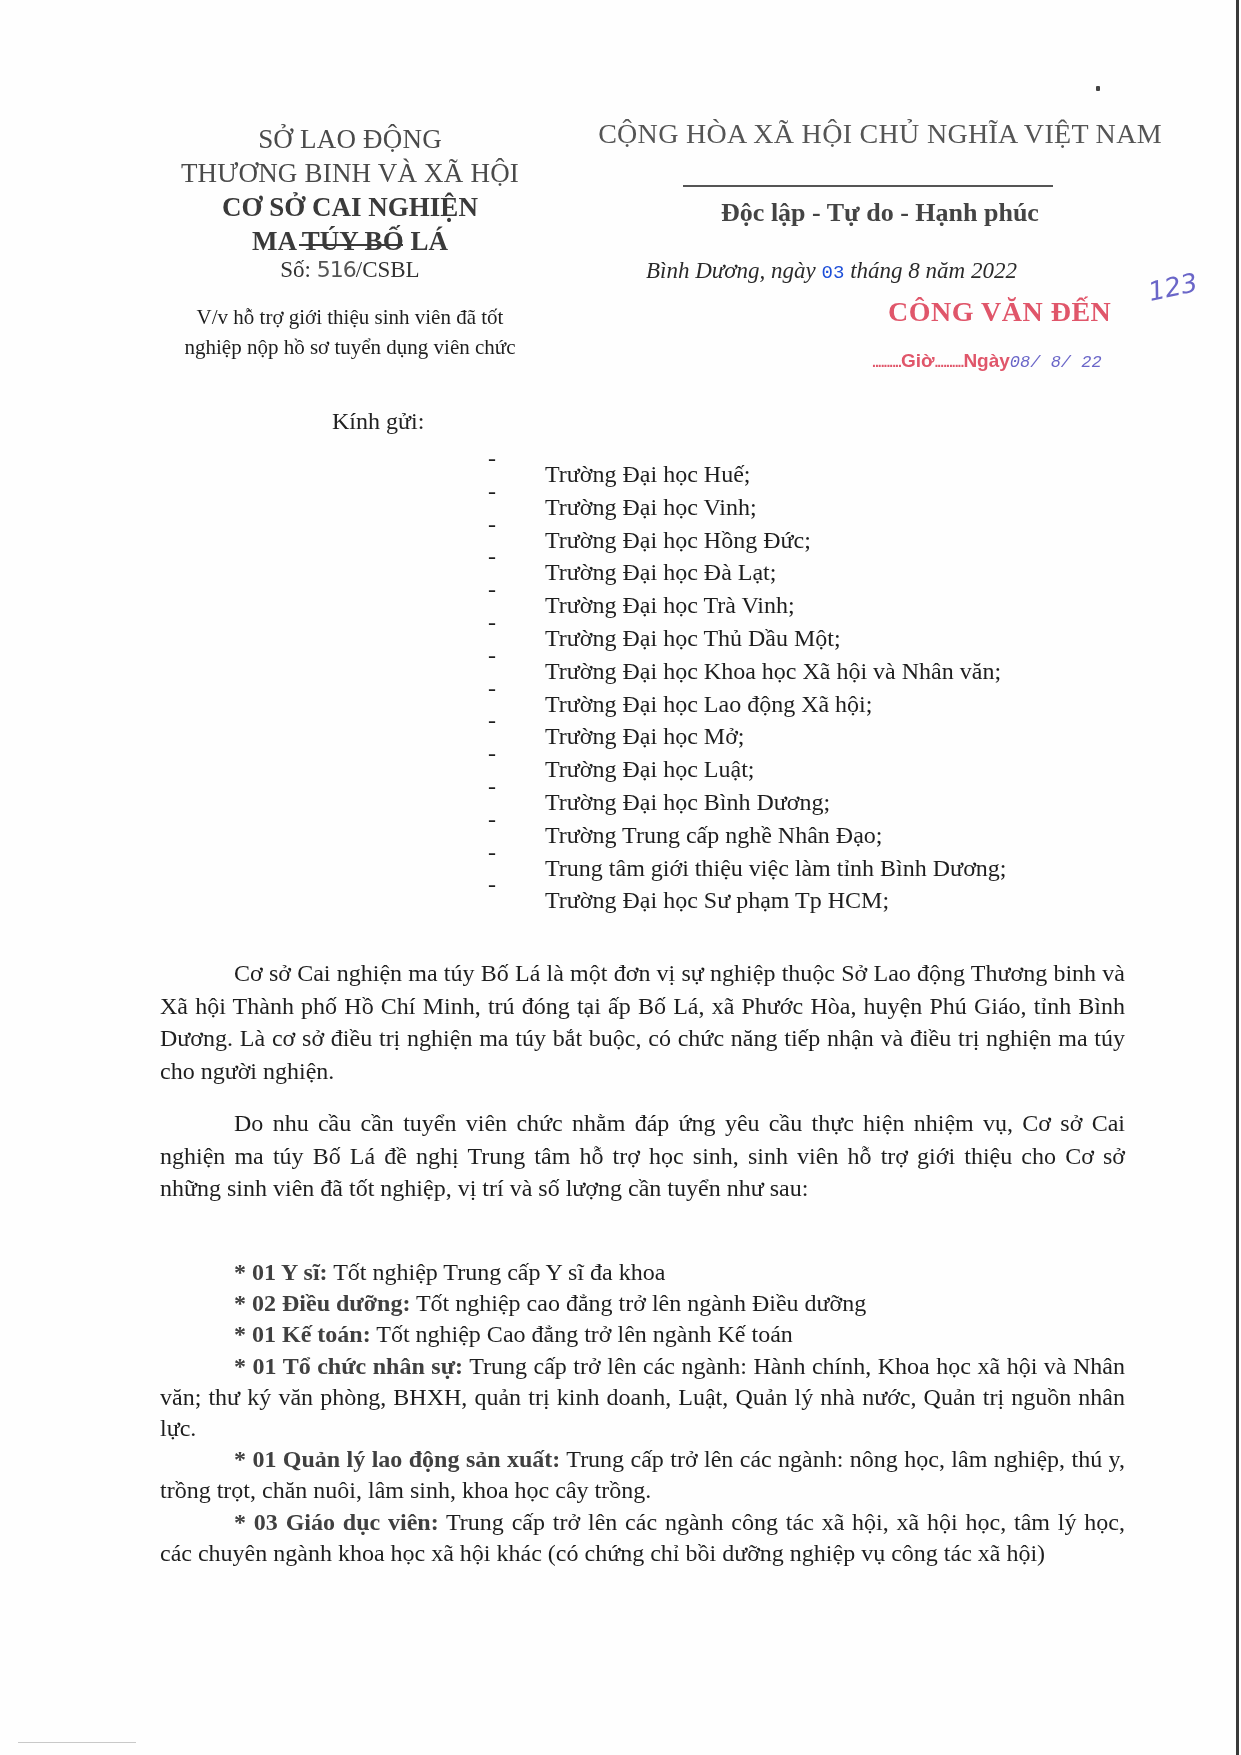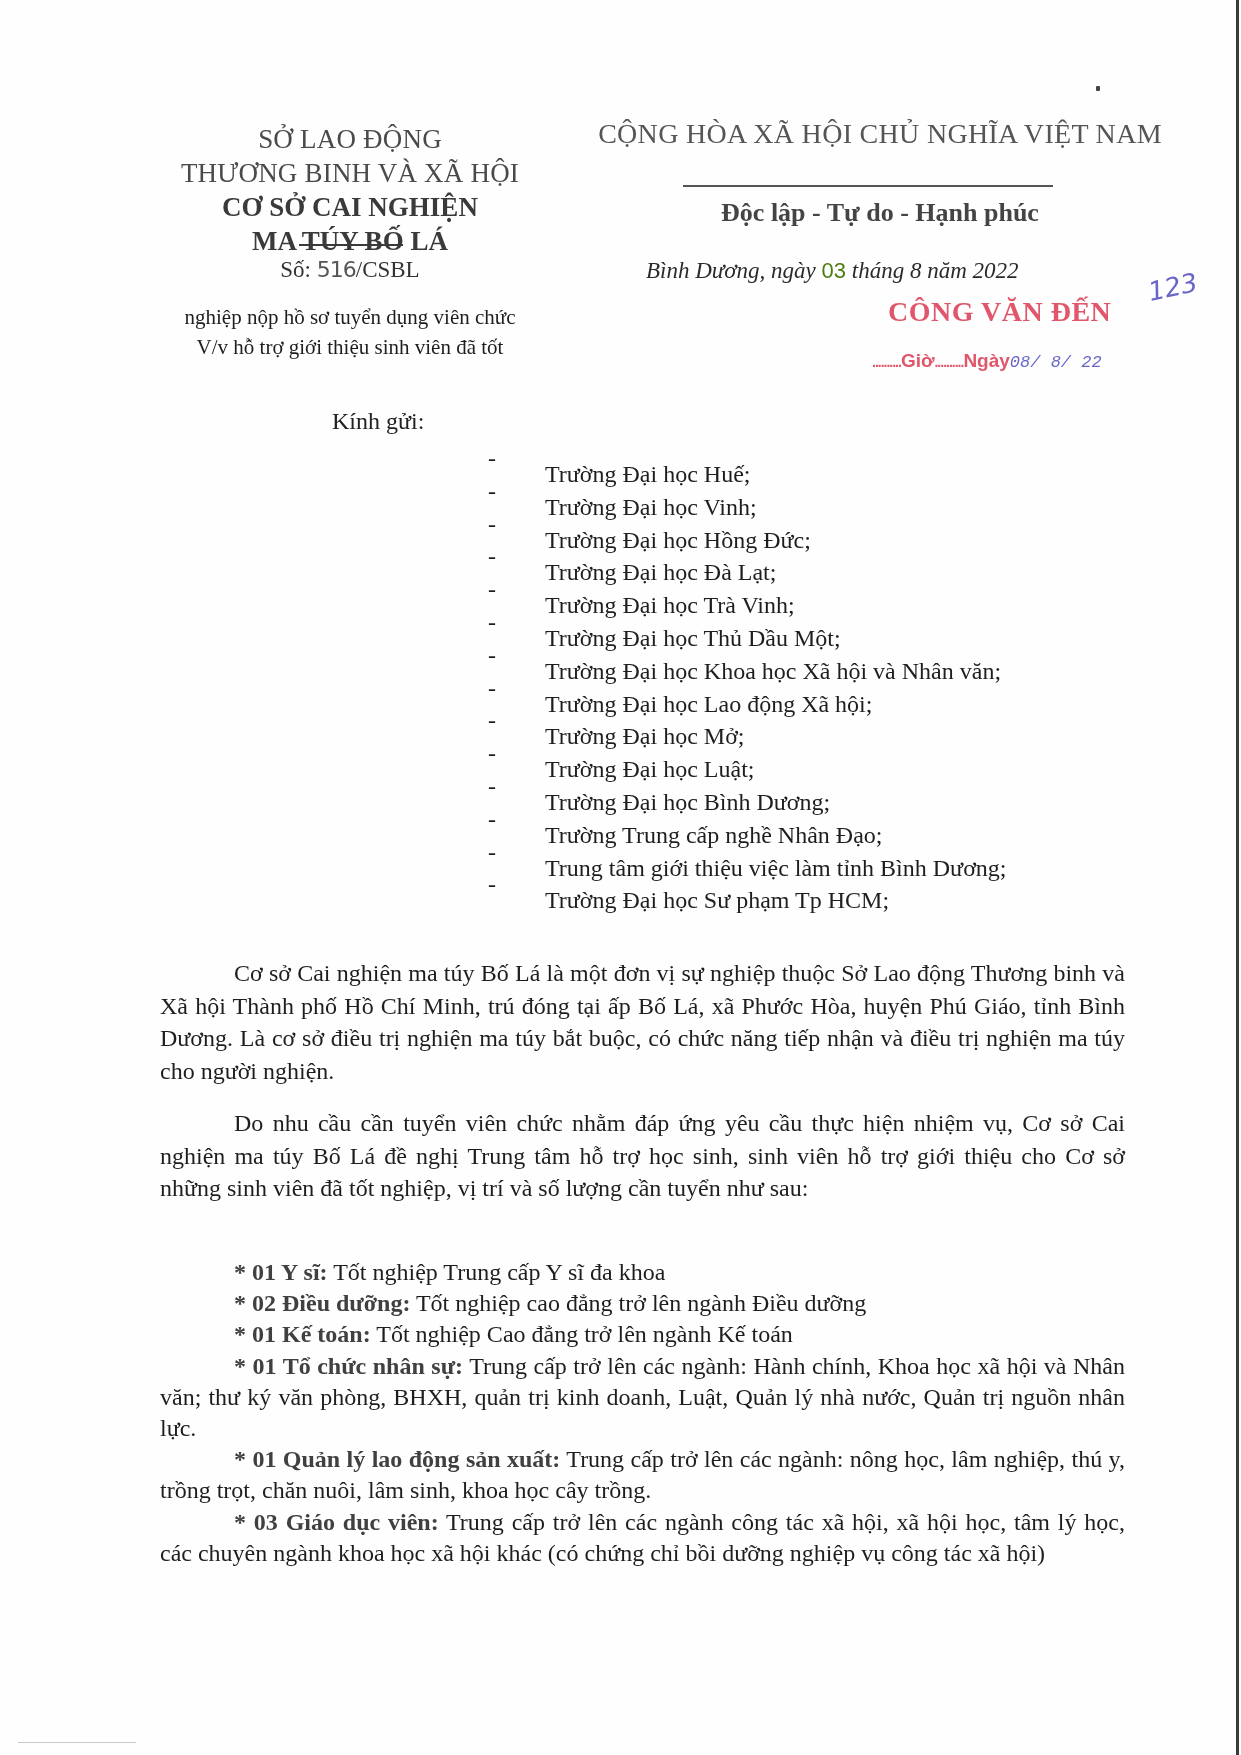--- a/index.html
+++ b/index.html
@@ -20,21 +20,21 @@
   .agency-rule { position: absolute; left: 299px; top: 244px; width: 104px; height: 2px; background: #3a3a3a; }
   .docno { position: absolute; left: 150px; top: 257px; width: 400px; text-align: center; font-size: 23px; color: #333; }
   .docno .hand { font-family: "DejaVu Sans", sans-serif; font-size: 22px; color: #555; font-weight: normal; letter-spacing: -1px; }
   .subject { position: absolute; left: 130px; top: 302px; width: 440px; text-align: center; font-size: 21px; line-height: 30px; color: #1e1e1e; }
 
   
   .nation { position: absolute; left: 580px; top: 118px; width: 600px; text-align: center; font-size: 28px; color: #555; letter-spacing: 0.3px; }
   .motto { position: absolute; left: 580px; top: 150px; width: 600px; text-align: center; font-size: 26px; font-weight: bold; color: #444; margin-top: 48px; }
   .motto-rule { position: absolute; left: 683px; top: 185px; width: 370px; height: 2px; background: #555; }
   .dateline { position: absolute; left: 646px; top: 258px; font-size: 23px; font-style: italic; color: #2a2a2a; }
-  .dateline .hand { font-family: Liberation Sans, sans-serif; font-style: normal; font-size: 22px; color: #4d7c0f; }
+  .dateline .hand { font-family: Liberation Mono, monospace; font-style: normal; font-size: 19px; color: #1d4ed8; }
 
   
   .stamp-title { position: absolute; left: 888px; top: 296px; font-family: "Liberation Serif", serif; font-weight: bold; font-size: 28px; color: #e0566a; letter-spacing: 0.5px; }
   .stamp-line { position: absolute; left: 872px; top: 350px; font-family: "Liberation Sans", sans-serif; font-weight: bold; font-size: 19px; color: #e0566a; }
   .stamp-line .dots { letter-spacing: -1px; font-size: 14px; }
   .stamp-line .hand { font-family: Liberation Mono, monospace; font-weight: normal; color: #6a66c8; font-size: 17px; font-style: italic; }
   .pen-note { position: absolute; left: 1148px; top: 272px; font-family: "DejaVu Sans", sans-serif; font-style: italic; font-size: 26px; color: #6a66c8; transform: rotate(-12deg); }
 
   
   .greeting { position: absolute; left: 332px; top: 408px; font-size: 24px; color: #222; }
@@ -67,22 +67,22 @@
     <div class="l3">CƠ SỞ CAI NGHIỆN</div>
     <div class="l4">MA TÚY BỐ LÁ</div>
   </div>
   <div class="agency-rule"></div>
 
   <div class="docno">
     <span>Số: </span><span class="hand">516</span><span>/CSBL</span>
   </div>
 
   <div class="subject">
+    <div>V/v hỗ trợ giới thiệu sinh viên đã tốt</div>
     <div>nghiệp nộp hồ sơ tuyển dụng viên chức</div>
-    <div>V/v hỗ trợ giới thiệu sinh viên đã tốt</div>
   </div>
 
   <div class="nation">CỘNG HÒA XÃ HỘI CHỦ NGHĨA VIỆT NAM</div>
   <div class="motto">Độc lập - Tự do - Hạnh phúc</div>
   <div class="motto-rule"></div>
 
   <div class="dateline">
     <span>Bình Dương, ngày </span><span class="hand">03</span><span> tháng 8 năm 2022</span>
   </div>
 

